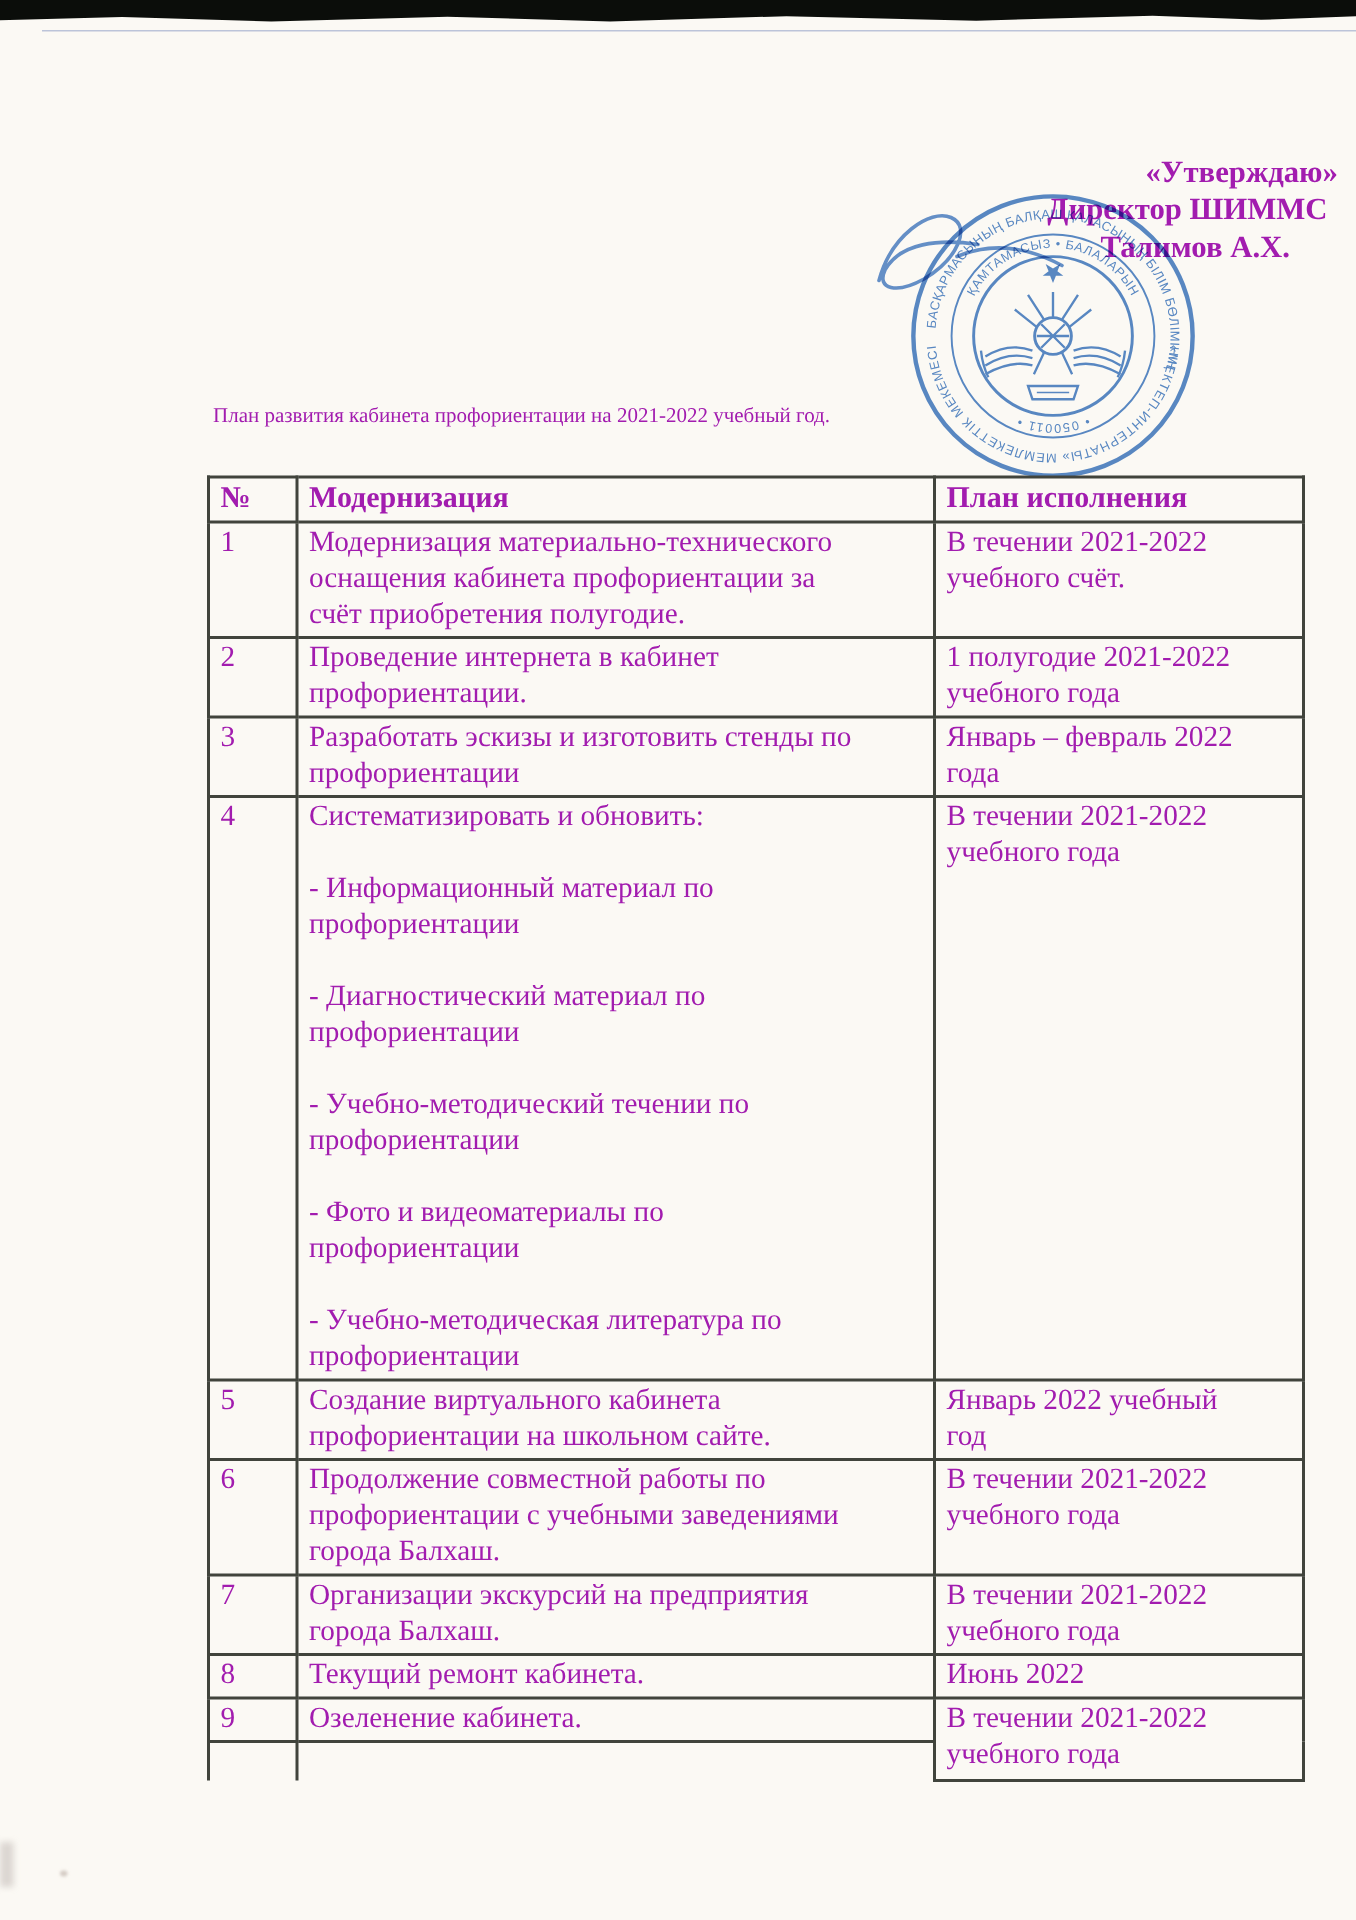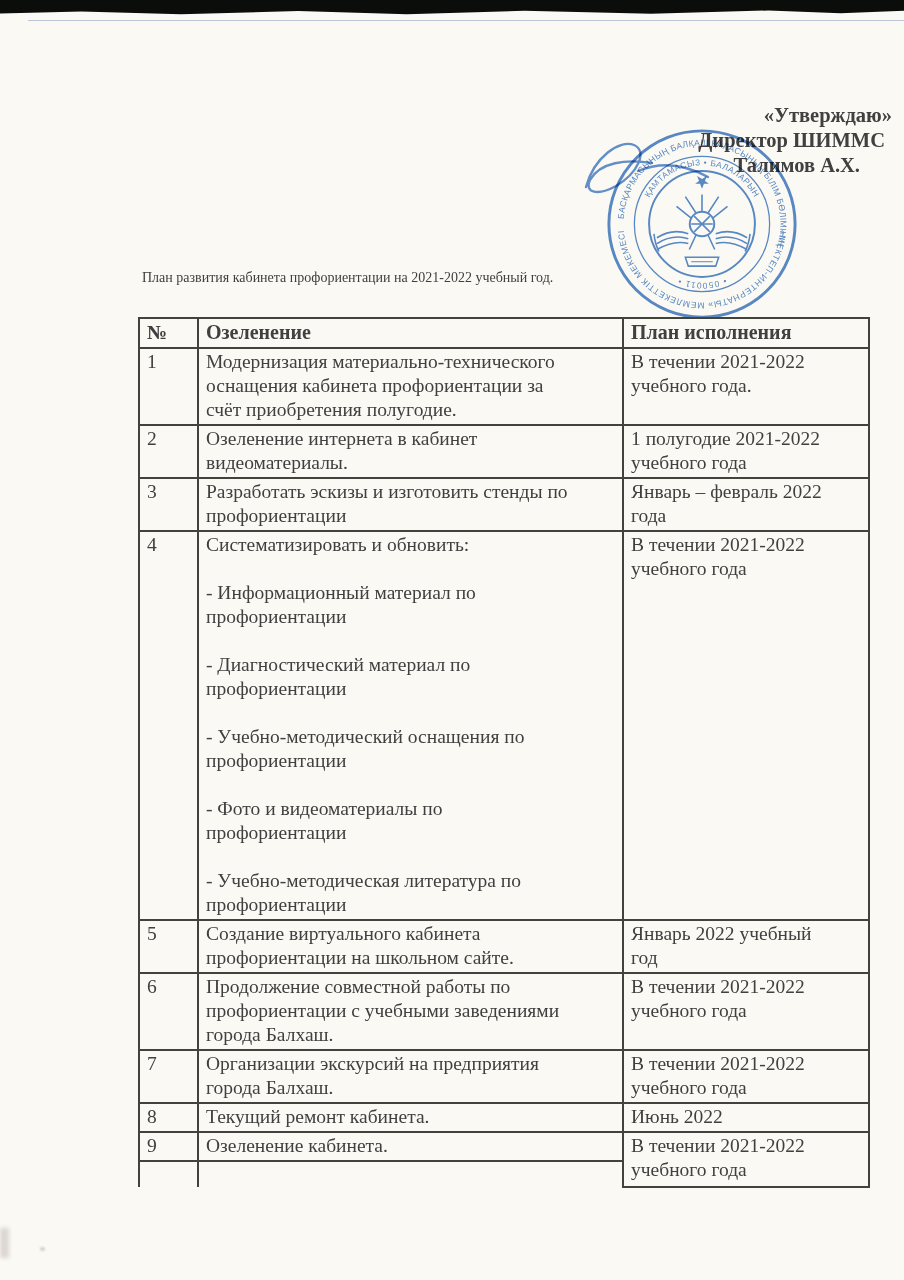--- a/index.html
+++ b/index.html
@@ -1,17 +1,17 @@
 <!DOCTYPE html>
 <html><head>
 <meta charset="utf-8">
 <style>
   html,body{margin:0;padding:0;background:#888;}
   .page{position:relative;width:904px;height:1280px;background:#fbf9f4;overflow:hidden;
-        font-family:"Liberation Serif","DejaVu Serif",serif;color:#404040;}
+        font-family:"Liberation Serif","DejaVu Serif",serif;color:#a21caf;}
   
   .scan-strip{position:absolute;top:0;left:0;width:904px;height:15px;background:#0b0d0a;
     clip-path:polygon(0 0,100% 0,100% 72%,93% 88%,85% 70%,72% 92%,58% 72%,45% 95%,33% 74%,20% 95%,9% 76%,0 90%);}
   .scan-line{position:absolute;top:20px;left:28px;right:0;height:1px;background:rgba(110,130,185,.45);}
   .smudge1{position:absolute;left:0;top:1228px;width:9px;height:30px;background:rgba(160,150,145,.35);filter:blur(2px);}
   .smudge2{position:absolute;left:40px;top:1247px;width:5px;height:4px;background:rgba(140,120,110,.35);filter:blur(1px);border-radius:50%;}
   
   .approval{position:absolute;top:103px;right:12px;text-align:right;font-weight:bold;
     font-size:20.5px;line-height:25px;white-space:nowrap;}
   .approval .l2{padding-right:7px;}
@@ -95,42 +95,42 @@
 
   <table class="plan">
     <colgroup>
       <col style="width:59px">
         <col style="width:425px">
         <col style="width:246px">
     </colgroup>
     <thead>
         <tr>
           <th>№</th>
-          <th>Озеленение</th>
+          <th>Модернизация</th>
           <th>План исполнения</th>
         </tr>
       </thead>
     <tbody>
         <tr>
           <td class="c-num">1</td>
           <td>
             <div class="line">Модернизация материально-технического</div>
             <div class="line">оснащения кабинета профориентации за</div>
             <div class="line">счёт приобретения полугодие.</div>
           </td>
           <td>
             <div class="line">В течении 2021-2022</div>
-            <div class="line">учебного года.</div>
+            <div class="line">учебного счёт.</div>
           </td>
         </tr>
         <tr>
           <td class="c-num">2</td>
           <td>
-            <div class="line">Озеленение интернета в кабинет</div>
-            <div class="line">видеоматериалы.</div>
+            <div class="line">Проведение интернета в кабинет</div>
+            <div class="line">профориентации.</div>
           </td>
           <td>
             <div class="line">1 полугодие 2021-2022</div>
             <div class="line">учебного года</div>
           </td>
         </tr>
         <tr>
           <td class="c-num">3</td>
           <td>
             <div class="line">Разработать эскизы и изготовить стенды по</div>
@@ -145,21 +145,21 @@
           <td class="c-num">4</td>
           <td>
             <div class="line">Систематизировать и обновить:</div>
             <div class="line blank">&nbsp;</div>
             <div class="line">- Информационный материал по</div>
             <div class="line">профориентации</div>
             <div class="line blank">&nbsp;</div>
             <div class="line">- Диагностический материал по</div>
             <div class="line">профориентации</div>
             <div class="line blank">&nbsp;</div>
-            <div class="line">- Учебно-методический оснащения по</div>
+            <div class="line">- Учебно-методический течении по</div>
             <div class="line">профориентации</div>
             <div class="line blank">&nbsp;</div>
             <div class="line">- Фото и видеоматериалы по</div>
             <div class="line">профориентации</div>
             <div class="line blank">&nbsp;</div>
             <div class="line">- Учебно-методическая  литература  по</div>
             <div class="line">профориентации</div>
           </td>
           <td>
             <div class="line">В течении 2021-2022</div>

